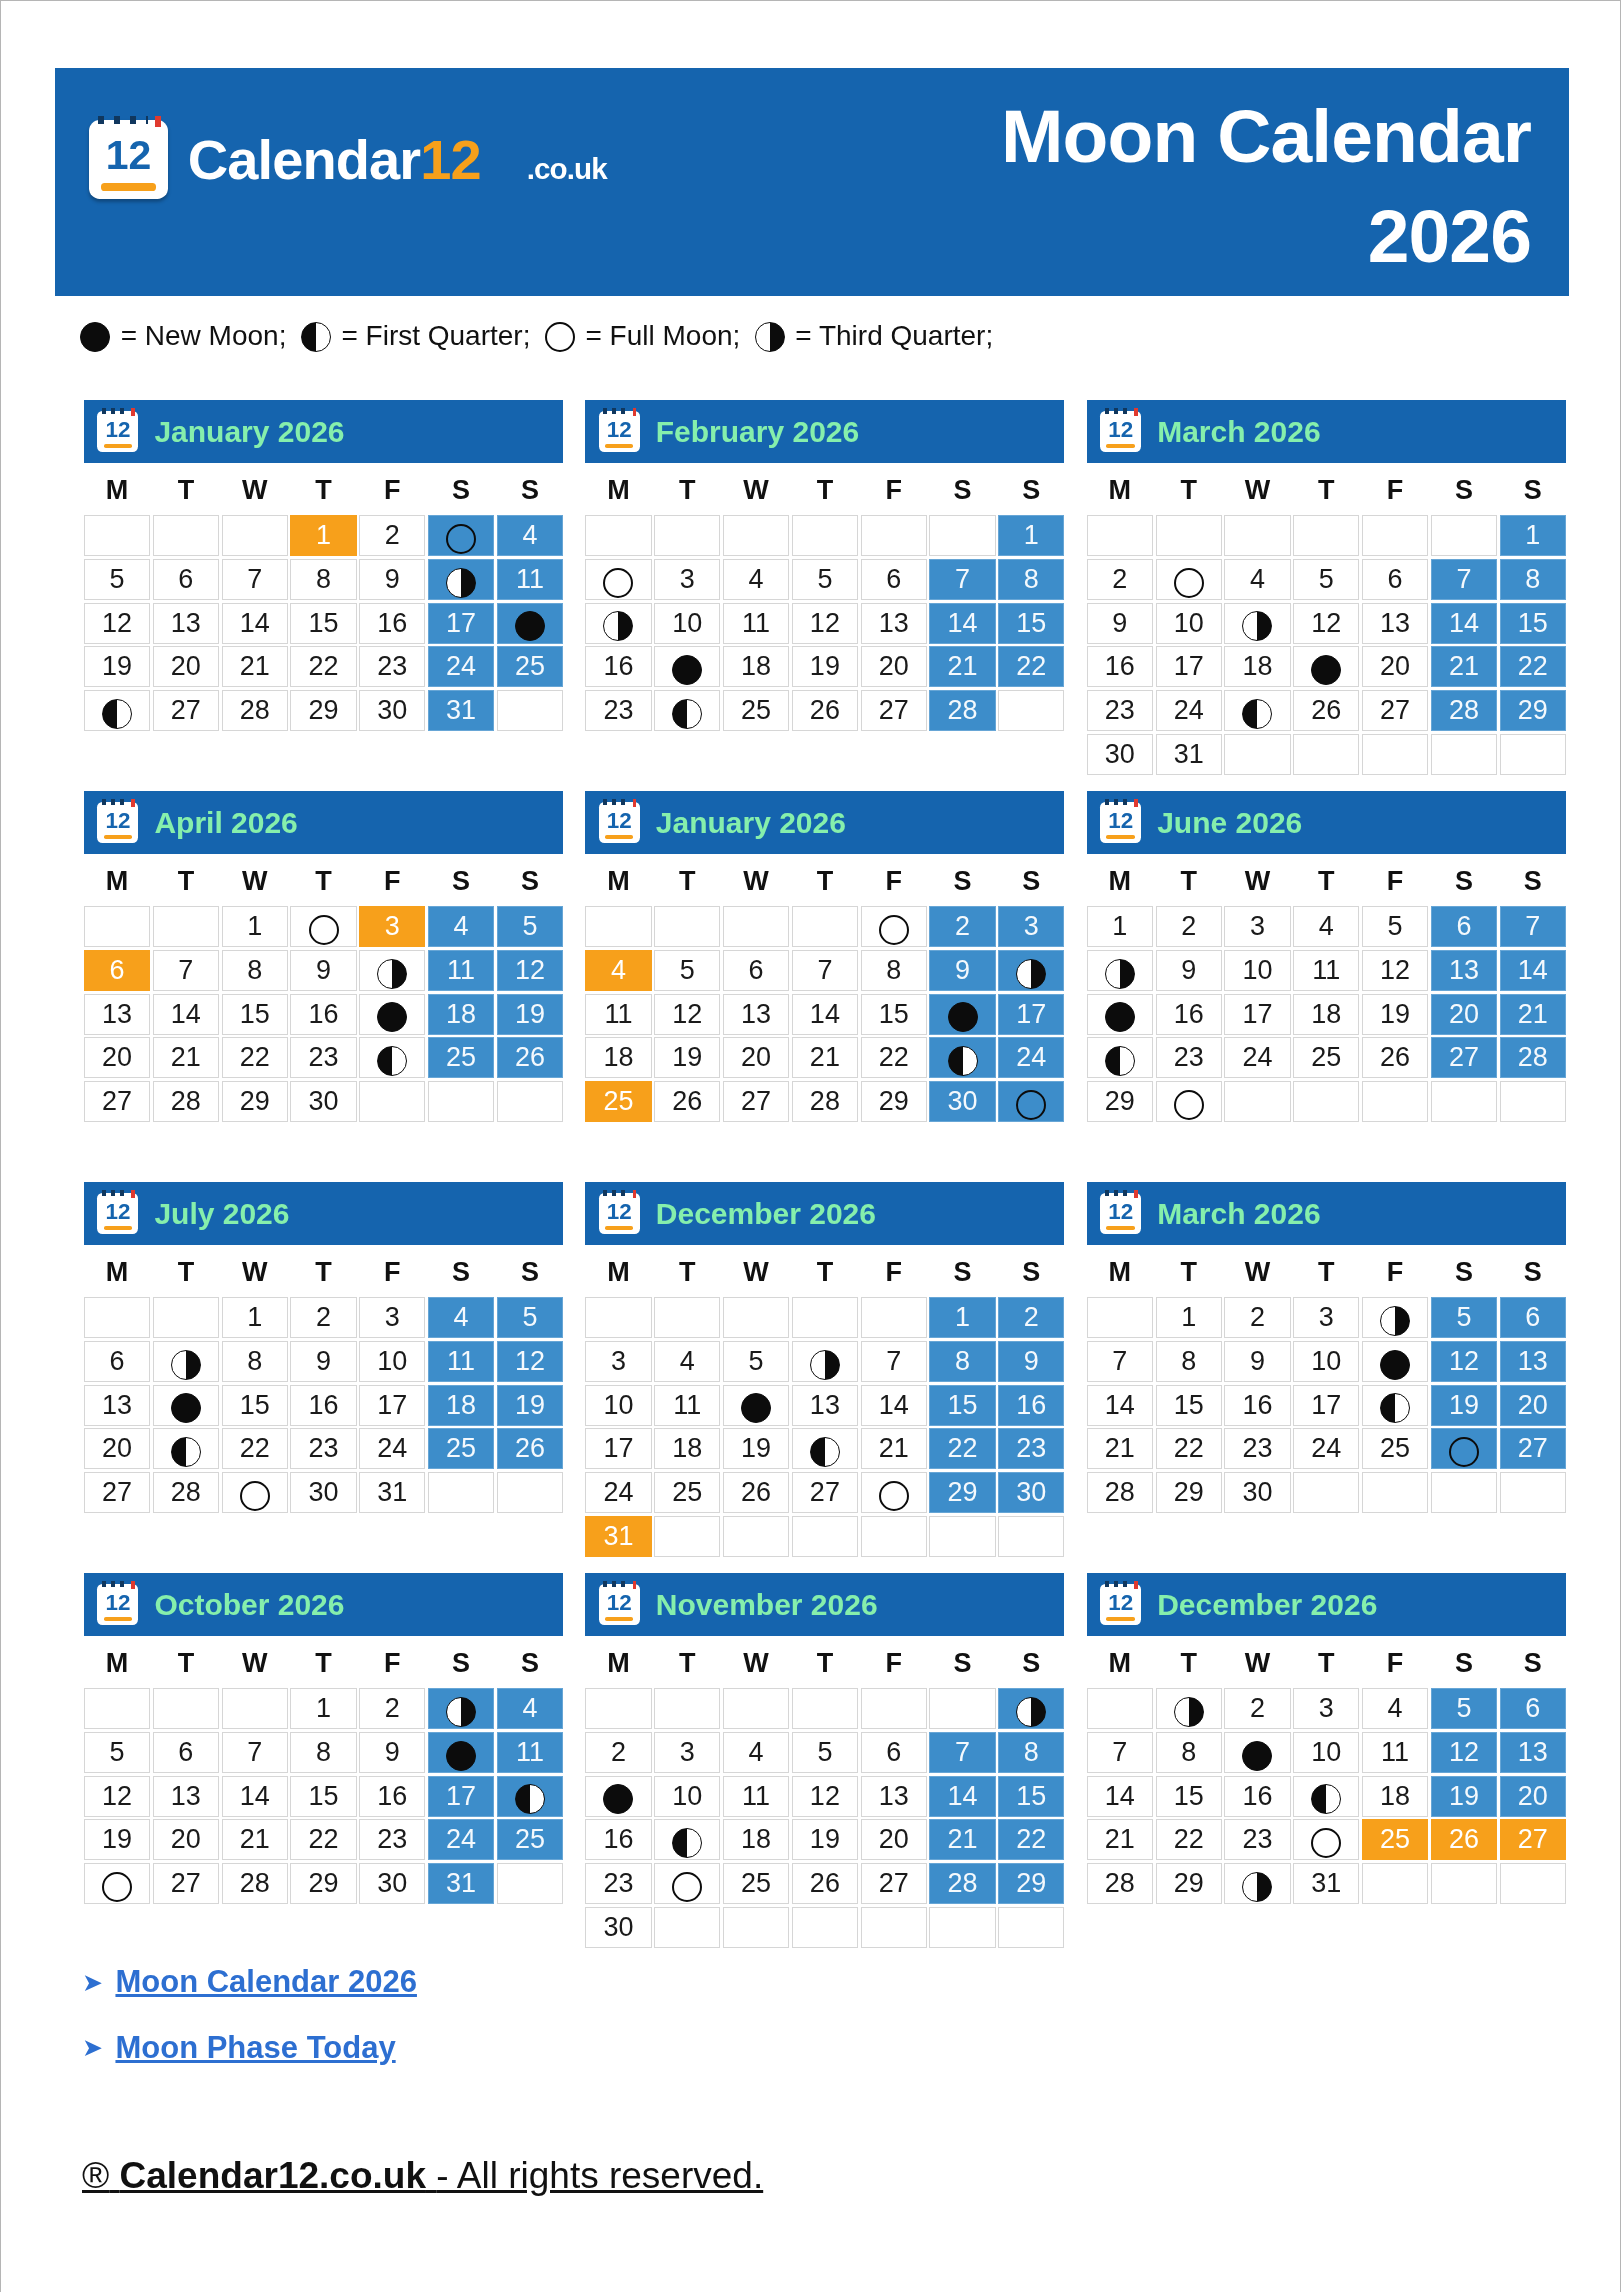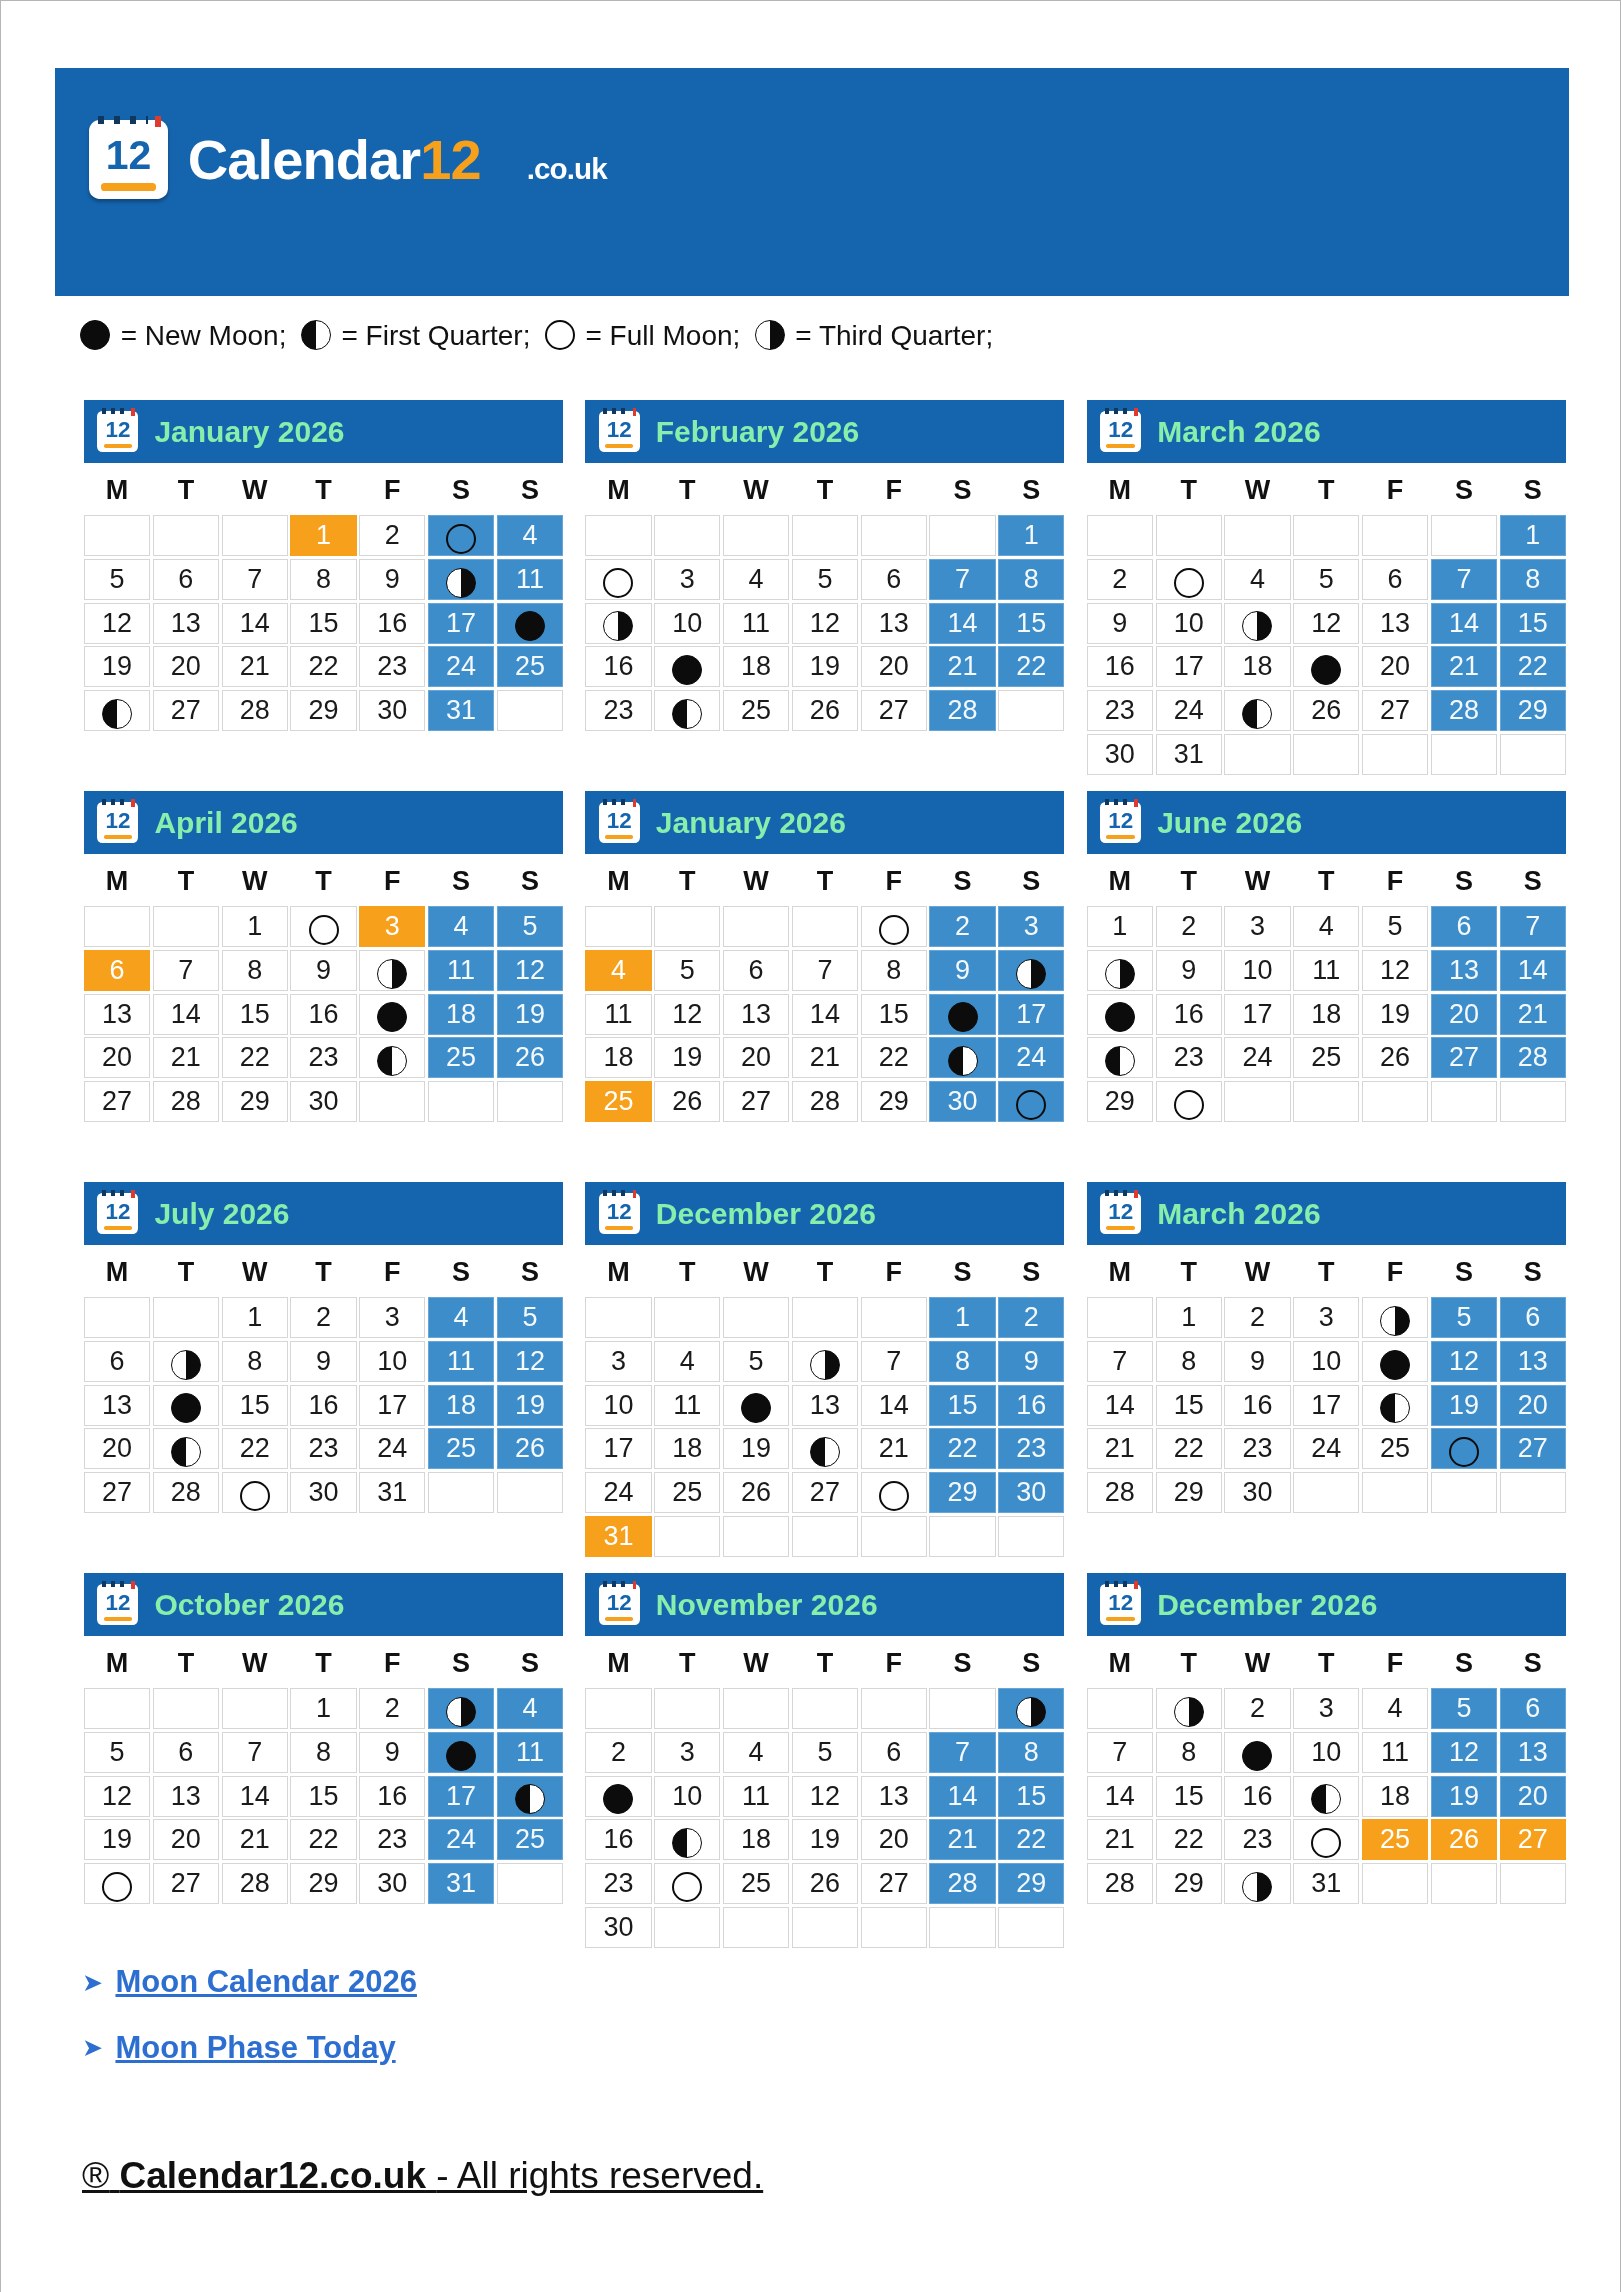--- a/index.html
+++ b/index.html
@@ -25,21 +25,21 @@
     background:repeating-linear-gradient(90deg,#10375e 0 6.3px,transparent 6.3px 16px);}
   .logo-icon::after{content:"";position:absolute;top:-3.6px;right:7.2px;width:6.3px;height:10.7px;background:#e03a2f;}
   .logo-icon .lnum{display:block;color:var(--header-blue);font-weight:bold;font-size:41px;line-height:70px;text-align:center;}
   .logo-icon .lbar{position:absolute;bottom:8px;left:11.6px;right:11.6px;height:8px;background:var(--holiday-orange);border-radius:3.6px;}
   .logo-text{margin-left:19.7px;color:#fff;font-weight:bold;font-size:56px;letter-spacing:-0.9px;}
   .logo-text .num12{color:var(--holiday-orange);}
   .logo-text .tld{font-size:29.6px;margin-left:46px;}
   .hdr-title{position:absolute;right:38px;top:18px;text-align:right;color:#fff;font-weight:bold;font-size:75px;line-height:100px;letter-spacing:-0.9px;}
   
   .legend{position:absolute;left:79px;top:319px;display:flex;align-items:center;font-size:28px;color:var(--ink);}
-  .legend .item{display:flex;align-items:flex-start;margin-right:14.3px;}
+  .legend .item{display:flex;align-items:flex-end;margin-right:14.3px;}
   .legend .moon{margin-right:10.7px;}
   
   .moon{display:inline-block;width:30px;height:30px;border-radius:50%;vertical-align:middle;}
   .moon.new{background:#0c0c0c;border:1.8px solid #0c0c0c;}
   .moon.full{background:transparent;border:2.7px solid #0c0c0c;}
   .moon.first{border:1.8px solid #0c0c0c;background:linear-gradient(90deg,#0c0c0c 0 50%,#ffffff 50% 100%);}
   .moon.third{border:1.8px solid #0c0c0c;background:linear-gradient(90deg,#ffffff 0 50%,#0c0c0c 50% 100%);}
   
   .months{position:absolute;left:83px;top:399px;width:1482px;display:grid;
     grid-template-columns:repeat(3,479px);grid-auto-rows:391px;column-gap:22.4px;}
@@ -71,20 +71,24 @@
 <body>
 
 <div class="hdr">
   <div class="logo">
     <span class="logo-icon">
       <span class="lnum">12</span>
       <span class="lbar"></span>
     </span>
     <span class="logo-text"><span>Calendar</span><span class="num12">12</span><span class="tld">.co.uk</span></span>
   </div>
+  <div class="hdr-title">
+    <div>Moon Calendar</div>
+    <div>2026</div>
+  </div>
 </div>
 
 <div class="legend">
   <span class="item">
     <span class="moon new"></span>
     <span>= New Moon;</span>
   </span>
   <span class="item">
     <span class="moon first"></span>
     <span>= First Quarter;</span>

